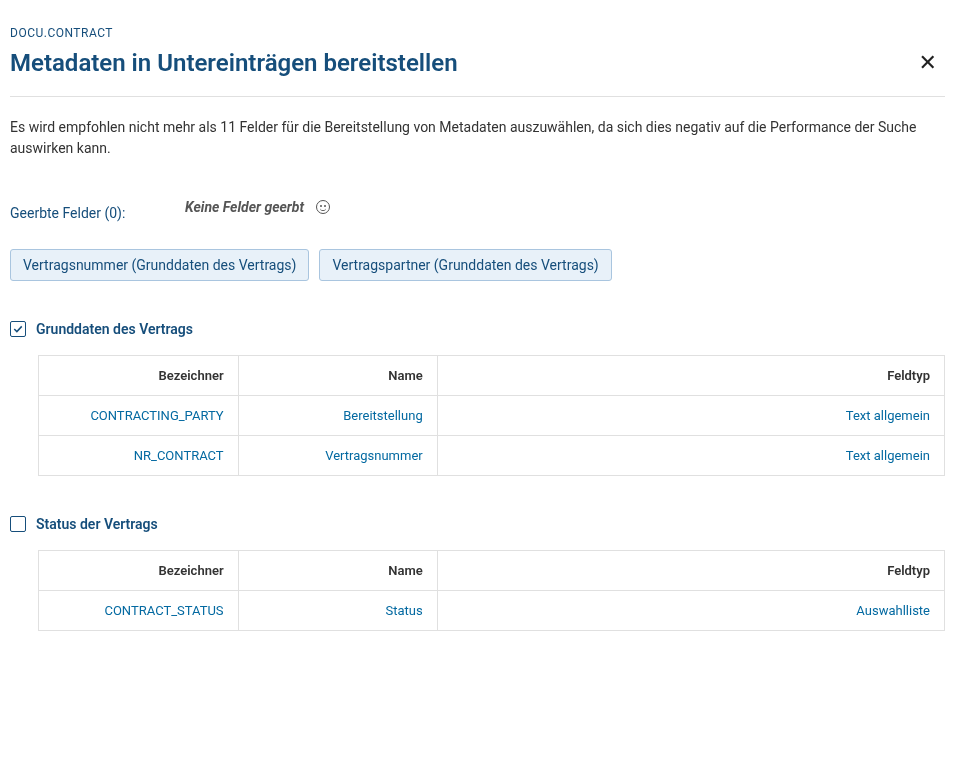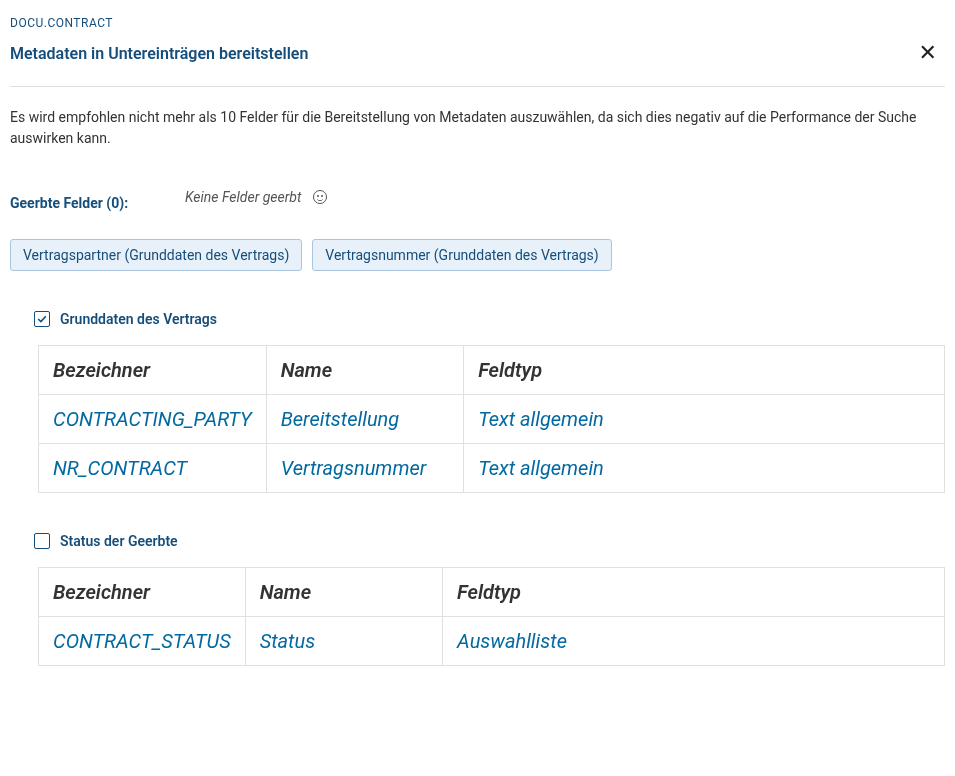--- a/index.html
+++ b/index.html
@@ -3,37 +3,37 @@
 <meta charset="utf-8">
 <style>
   * { box-sizing: border-box; margin: 0; padding: 0; }
   body {
     font-family: -apple-system, BlinkMacSystemFont, "Segoe UI", Roboto, Arial, sans-serif;
     font-size: 14px;
     color: #333;
     background: #fff;
     width: 955px;
   }
-  .container { padding: 16px 10px 20px 10px; }
+  .container { padding: 26px 10px 20px 10px; }
   .breadcrumb {
     font-size: 12px;
     color: #164e7b;
     letter-spacing: 0.5px;
     margin-bottom: 8px;
   }
   .header-row {
     display: flex;
     justify-content: space-between;
     align-items: center;
     padding-bottom: 18px;
     border-bottom: 1px solid #e0e0e0;
     margin-bottom: 20px;
   }
   .page-title {
-    font-size: 16px;
+    font-size: 24px;
     color: #164e7b;
     font-weight: 600;
   }
   .close-btn {
     font-size: 22px;
     color: #222;
     cursor: pointer;
     padding: 4px 8px;
     line-height: 1;
   }
@@ -43,36 +43,37 @@
     line-height: 1.5;
   }
   .field-row {
     display: flex;
     align-items: flex-start;
     margin-bottom: 28px;
   }
   .field-label {
     flex: 0 0 175px;
     color: #164e7b;
-    font-weight: 700;
+    font-weight: 400;
     padding-top: 6px;
   }
   .field-content {
     flex: 1;
     display: flex;
     flex-wrap: wrap;
     gap: 10px;
     align-items: center;
   }
   .no-fields {
     font-style: italic;
     color: #555;
     display: inline-flex;
     align-items: center;
     gap: 12px;
+    font-weight: bold;
   }
   .face-icon {
     display: inline-block;
     width: 14px;
     height: 14px;
     border: 1.2px solid #555;
     border-radius: 50%;
     position: relative;
   }
   .face-icon::before, .face-icon::after {
@@ -102,21 +103,20 @@
     cursor: pointer;
   }
   .section {
     margin-top: 40px;
   }
   .section-header {
     display: flex;
     align-items: center;
     gap: 10px;
     margin-bottom: 18px;
-    margin-left: 24px;
   }
   .checkbox {
     width: 16px;
     height: 16px;
     border: 1.5px solid #164e7b;
     border-radius: 2px;
     display: inline-flex;
     align-items: center;
     justify-content: center;
     cursor: pointer;
@@ -131,24 +131,23 @@
   }
   .table-wrap {
     margin-left: 28px;
     border: 1px solid #e0e0e0;
   }
   table {
     width: 100%;
     border-collapse: collapse;
   }
   th, td {
-    text-align: left;
+    text-align: right;
     padding: 12px 14px;
-    font-size: 20px;
-    font-style: italic;
+    font-size: 13px;
   }
   th {
     font-weight: 600;
     color: #333;
     border-bottom: 1px solid #e0e0e0;
   }
   td {
     border-top: 1px solid #e0e0e0;
     color: #0369a1;
   }
@@ -163,38 +162,38 @@
 <body>
 
 <div class="container">
   <div class="breadcrumb">DOCU.CONTRACT</div>
   <div class="header-row">
     <div class="page-title">Metadaten in Untereinträgen bereitstellen</div>
     <div class="close-btn">
       <span>✕</span>
     </div>
   </div>
-  <div class="info-text">Es wird empfohlen nicht mehr als 10 Felder für die Bereitstellung von Metadaten auszuwählen, da sich dies negativ auf die Performance der Suche auswirken kann.</div>
+  <div class="info-text">Es wird empfohlen nicht mehr als 11 Felder für die Bereitstellung von Metadaten auszuwählen, da sich dies negativ auf die Performance der Suche auswirken kann.</div>
 
   <div class="field-row">
     <div class="field-label">Geerbte Felder (0):</div>
     <div class="field-content">
       <span class="no-fields">
         <span>Keine Felder geerbt</span>
         <span class="face-icon">
             <span class="face-mouth"></span>
           </span>
       </span>
     </div>
   </div>
 
   <div class="field-row">
     <div class="field-content" id="chips-container">
+        <div class="chip">Vertragsnummer (Grunddaten des Vertrags)</div>
         <div class="chip">Vertragspartner (Grunddaten des Vertrags)</div>
-        <div class="chip">Vertragsnummer (Grunddaten des Vertrags)</div>
       </div>
   </div>
 
   <div id="sections-container">
       <div class="section">
         <div class="section-header">
           <div class="checkbox checked">
             <svg viewBox="0 0 16 16">
               <path d="M3 8 L6.5 11.5 L13 4.5" stroke="#164e7b" stroke-width="2" fill="none"></path>
             </svg>
@@ -221,21 +220,21 @@
                 <td class="col-name col-divider">Vertragsnummer</td>
                 <td class="col-type col-divider">Text allgemein</td>
               </tr>
             </tbody>
           </table>
         </div>
       </div>
       <div class="section">
         <div class="section-header">
           <div class="checkbox"></div>
-          <div class="section-title">Status der Geerbte</div>
+          <div class="section-title">Status der Vertrags</div>
         </div>
         <div class="table-wrap">
           <table>
             <thead>
               <tr>
                 <th class="col-id">Bezeichner</th>
                 <th class="col-name col-divider">Name</th>
                 <th class="col-type col-divider">Feldtyp</th>
               </tr>
             </thead>

